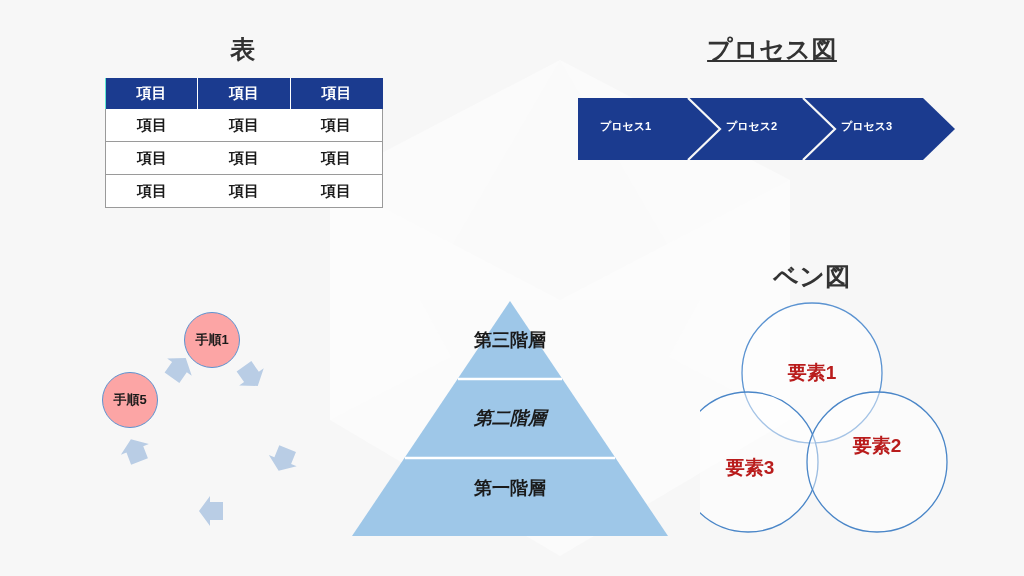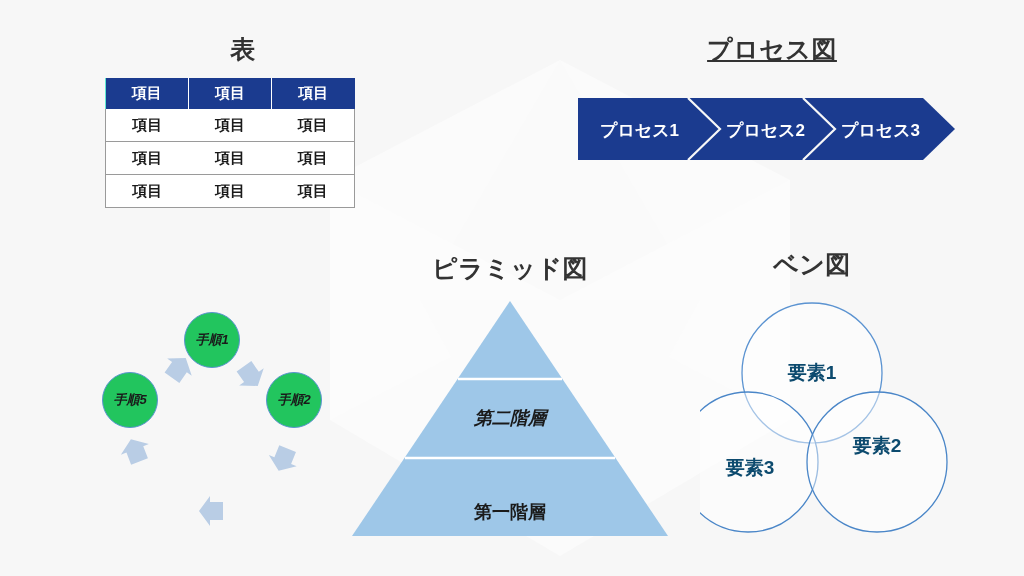--- a/index.html
+++ b/index.html
@@ -49,21 +49,21 @@
   
   #table-title { left: 143px; top: 33px; width: 200px; }
   .tbl-wrap {
     position: absolute;
     left: 105px;
     top: 78px;
     width: 278px;
     z-index: 3;
   }
   table.diagram-table {
-    width: 250px;
+    width: 278px;
     border-collapse: collapse;
     table-layout: fixed;
     background: #5eead4;
   }
   table.diagram-table th {
     background: #1b3b8f;
     color: #ffffff;
     font-size: 15px;
     font-weight: bold;
     height: 29px;
@@ -98,52 +98,51 @@
     position: absolute;
     left: 578px;
     top: 98px;
     width: 380px;
     height: 62px;
     z-index: 3;
   }
   .process-label {
     position: absolute;
     color: #ffffff;
-    font-size: 17px;
+    font-size: 11px;
     font-weight: bold;
     white-space: nowrap;
     top: 21px;
   }
 
   
   #cycle-title { left: 115px; top: 252px; width: 200px; }
   .cycle-wrap {
     position: absolute;
     left: 80px;
     top: 300px;
     width: 270px;
     height: 245px;
     z-index: 3;
   }
   .cyc-node {
     position: absolute;
     width: 56px;
     height: 56px;
     border-radius: 50%;
-    background: #22c55e;
+    background: #fca5a5;
     border: 1px solid #5b93d1;
     box-sizing: border-box;
     display: flex;
     align-items: center;
     justify-content: center;
     font-size: 13px;
     font-weight: bold;
     color: #1a1a1a;
     white-space: nowrap;
-    font-style: italic;
   }
 
   
   #pyramid-title { left: 410px; top: 252px; width: 200px; }
   .pyramid-wrap {
     position: absolute;
     left: 350px;
     top: 296px;
     width: 320px;
     height: 245px;
@@ -153,34 +152,34 @@
     position: absolute;
     width: 100%;
     text-align: center;
     font-size: 18px;
     font-weight: bold;
     color: #1a1a1a;
     white-space: nowrap;
   }
 
   
-  #venn-title { left: 712px; top: 248px; width: 200px; text-align: center; }
+  #venn-title { left: 712px; top: 260px; width: 200px; text-align: center; }
   .venn-wrap {
     position: absolute;
     left: 700px;
     top: 296px;
     width: 250px;
     height: 250px;
     z-index: 3;
   }
   .venn-label {
     position: absolute;
     font-size: 19px;
     font-weight: bold;
-    color: #0c4a6e;
+    color: #b91c1c;
     white-space: nowrap;
     transform: translate(-50%, -50%);
   }
 </style>
 </head>
 <body>
 
 <div id="slide">
 
   <svg class="watermark" viewBox="0 0 1024 576" xmlns="http://www.w3.org/2000/svg">
@@ -254,34 +253,33 @@
       <g transform="translate(57,155) rotate(249)">
         <polygon points="-7,-9 6,-9 6,-15 17,0 6,15 6,9 -7,9" fill="#b9cde5"></polygon>
       </g>
 
       <g transform="translate(96,72) rotate(305)">
         <polygon points="-7,-9 6,-9 6,-15 17,0 6,15 6,9 -7,9" fill="#b9cde5"></polygon>
       </g>
     </svg>
 
     <div class="cyc-node" style="left:104px; top:12px;">手順1</div>
-    <div class="cyc-node" style="left:186px; top:72px;">手順2</div>
     <div class="cyc-node" style="left:22px;  top:72px;text-align:center;">手順5</div>
   </div>
 
-  <div class="sec-title" id="pyramid-title">ピラミッド図</div>
 
   <div class="pyramid-wrap">
     <svg width="320" height="245" viewBox="0 0 320 245" xmlns="http://www.w3.org/2000/svg">
       <polygon points="160,5 318,240 2,240" fill="#9ec7e8"></polygon>
       <line x1="108" y1="83" x2="212" y2="83" stroke="#ffffff" stroke-width="2.4"></line>
       <line x1="55" y1="162" x2="265" y2="162" stroke="#ffffff" stroke-width="2.4"></line>
     </svg>
+    <div class="pyr-label" style="top:32px;">第三階層</div>
     <div class="pyr-label" style="top:110px;font-style:italic;">第二階層</div>
-    <div class="pyr-label" style="top:204px;">第一階層</div>
+    <div class="pyr-label" style="top:180px;">第一階層</div>
   </div>
 
   <div class="sec-title" id="venn-title">ベン図</div>
 
   <div class="venn-wrap">
     <svg width="250" height="250" viewBox="0 0 250 250" xmlns="http://www.w3.org/2000/svg">
       <circle cx="112" cy="77" r="70" fill="#ffffff" fill-opacity="0.45" stroke="#5b93d1" stroke-width="1.3"></circle>
       <circle cx="48" cy="166" r="70" fill="#ffffff" fill-opacity="0.45" stroke="#4a86c8" stroke-width="1.3"></circle>
       <circle cx="177" cy="166" r="70" fill="#ffffff" fill-opacity="0.45" stroke="#4a86c8" stroke-width="1.3"></circle>
     </svg>

